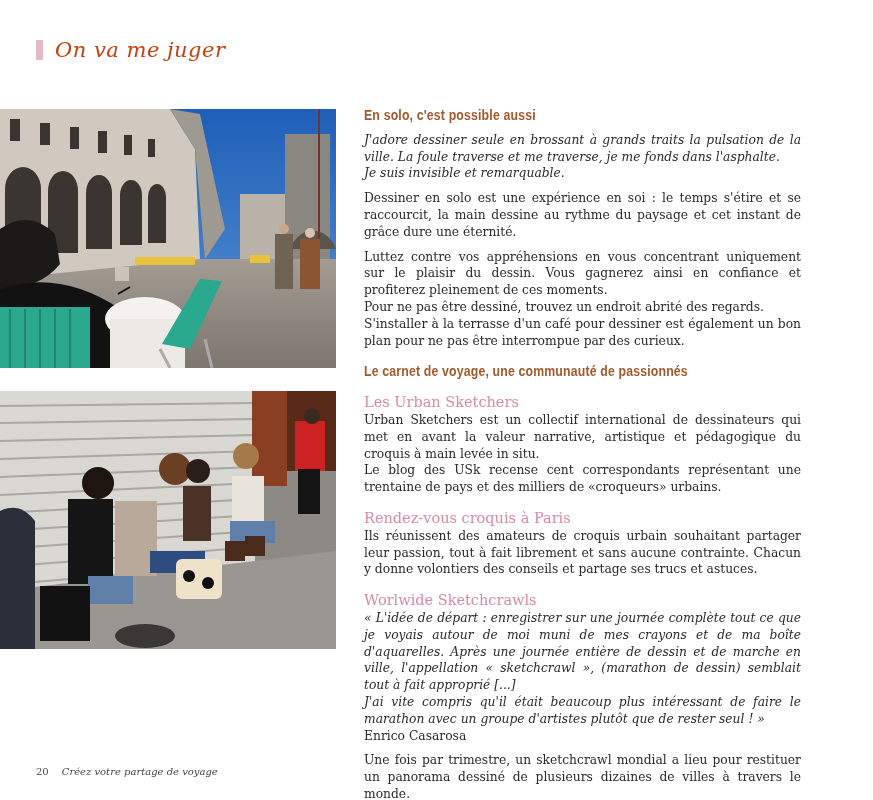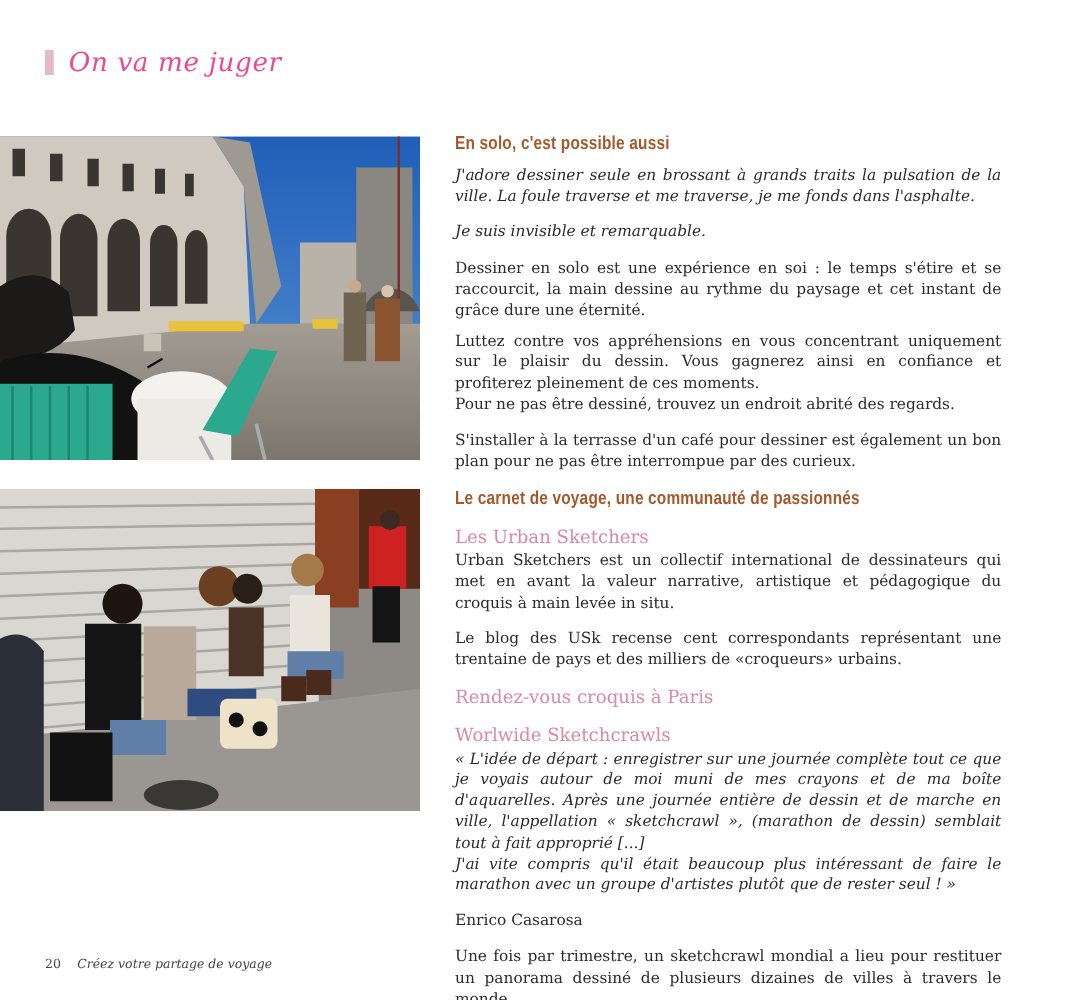--- a/index.html
+++ b/index.html
@@ -2,33 +2,33 @@
 <html><head>
   <meta charset="utf-8">
   <style>
     html, body { margin: 0; padding: 0; background: #ffffff; }
     body { width: 873px; height: 800px; position: relative; overflow: hidden;
            font-family: "DejaVu Serif", serif; color: #2a2a2a; }
 
     .chapter-header { position: absolute; left: 36px; top: 38px; display: flex; align-items: center; }
     .chapter-bar { width: 7px; height: 20px; background: #e6b9c6; margin-right: 12px; }
     .chapter-title { font-family: "DejaVu Serif", serif; font-style: italic; font-size: 21px;
-                     color: #ec4899; letter-spacing: 0.5px; }
+                     color: #c2410c; letter-spacing: 0.5px; }
 
     .photo { position: absolute; left: 0; width: 336px; overflow: hidden; }
     .photo-venice { top: 109px; height: 259px; }
     .photo-sketchers { top: 391px; height: 258px; }
 
     .text-col { position: absolute; left: 364px; top: 107px; width: 437px;
                 font-size: 12.3px; line-height: 16.8px; text-align: justify; }
     .h-section { font-family: "Liberation Sans Narrow", "Liberation Sans", sans-serif;
                  font-weight: bold; font-size: 15px; color: #a4592c; letter-spacing: 0.2px;
                  transform: scaleX(0.82); transform-origin: left; white-space: nowrap; margin: 0 0 8px 0; }
     .h-sub { font-size: 14.5px; color: #d98aa3; margin: 14px 0 1px 0; }
-    .p { margin: 12px 0 8px 0; }
+    .p { margin: 0 0 8px 0; }
     .p.tight { margin: 0; }
     .italic { font-style: italic; }
 
     .footer { position: absolute; left: 36px; top: 766px; font-size: 10px; color: #444; display: flex; gap: 13px; }
     .footer .title { font-style: italic; }
   </style>
 </head>
 <body>
 
 <div class="chapter-header">
@@ -151,20 +151,21 @@
   <p class="p tight">Pour ne pas être dessiné, trouvez un endroit abrité des regards.</p>
   <p class="p" style="margin-bottom:14px">S'installer à la terrasse d'un café pour dessiner est également un bon plan pour ne pas être interrompue par des curieux.</p>
 
   <div class="h-section">Le carnet de voyage, une communauté de passionnés</div>
 
   <div class="h-sub">Les Urban Sketchers</div>
   <p class="p tight">Urban Sketchers est un collectif international de dessinateurs qui met en avant la valeur narrative, artistique et pédagogique du croquis à main levée in situ.</p>
   <p class="p">Le blog des USk recense cent correspondants représentant une trentaine de pays et des milliers de «croqueurs» urbains.</p>
 
   <div class="h-sub">Rendez-vous croquis à Paris</div>
+  <p class="p">Ils réunissent des amateurs de croquis urbain souhaitant partager leur passion, tout à fait librement et sans aucune contrainte. Chacun y donne volontiers des conseils et partage ses trucs et astuces.</p>
 
   <div class="h-sub">Worlwide Sketchcrawls</div>
   <p class="p italic tight">« L'idée de départ : enregistrer sur une journée complète tout ce que je voyais autour de moi muni de mes crayons et de ma boîte d'aquarelles. Après une journée entière de dessin et de marche en ville, l'appellation « sketchcrawl », (marathon de dessin) semblait tout à fait approprié [...]</p>
   <p class="p italic tight">J'ai vite compris qu'il était beaucoup plus intéressant de faire le marathon avec un groupe d'artistes plutôt que de rester seul ! »</p>
   <p class="p">Enrico Casarosa</p>
   <p class="p">Une fois par trimestre, un sketchcrawl mondial a lieu pour restituer un panorama dessiné de plusieurs dizaines de villes à travers le monde.</p>
 </div>
 
 <div class="footer">
   <span>20</span>

